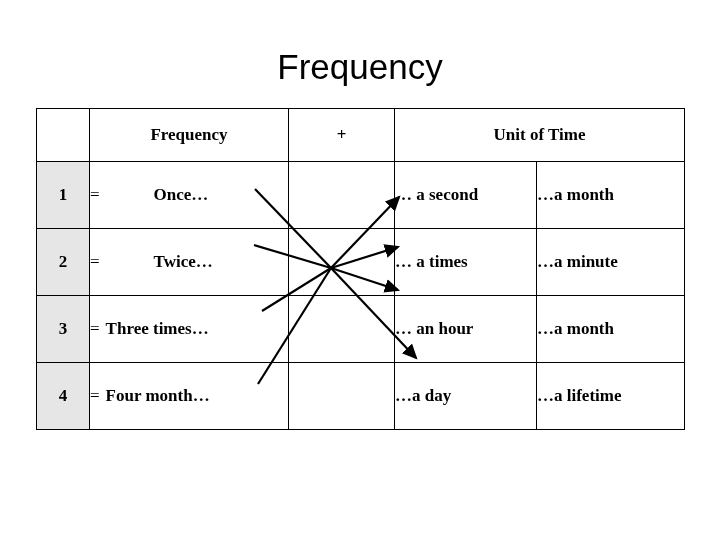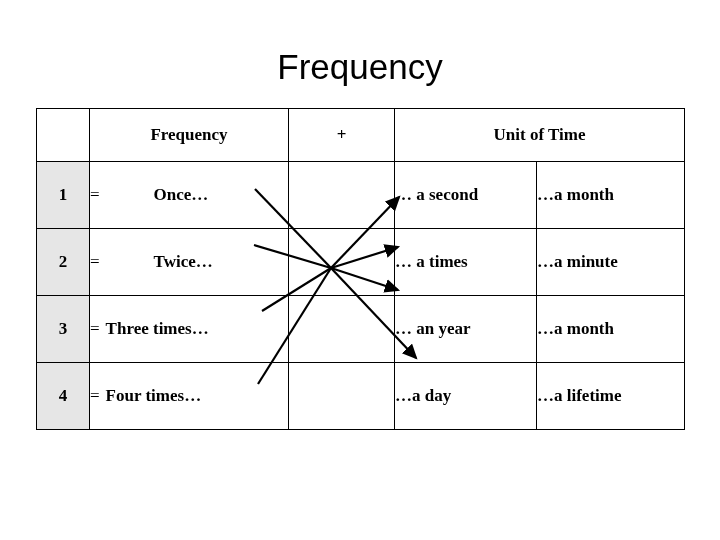--- a/index.html
+++ b/index.html
@@ -162,28 +162,28 @@
         <td class="cell-unit">… a times</td>
         <td class="cell-unit">…a minute</td>
       </tr>
 
       <tr class="data-row">
         <td class="cell-num">3</td>
         <td class="cell-freq freq-indent-narrow">
           <span class="eq-sign">=</span><span class="freq-word">Three times…</span>
         </td>
         <td class="cell-blank"></td>
-        <td class="cell-unit">… an year</td>
+        <td class="cell-unit">… an hour</td>
         <td class="cell-unit">…a month</td>
       </tr>
 
       <tr class="data-row">
         <td class="cell-num">4</td>
         <td class="cell-freq freq-indent-narrow">
-          <span class="eq-sign">=</span><span class="freq-word">Four times…</span>
+          <span class="eq-sign">=</span><span class="freq-word">Four month…</span>
         </td>
         <td class="cell-blank"></td>
         <td class="cell-unit">…a day</td>
         <td class="cell-unit">…a lifetime</td>
       </tr>
     </tbody>
   </table>
 
   <svg id="arrow-layer" viewBox="0 0 720 540">
     <defs>

